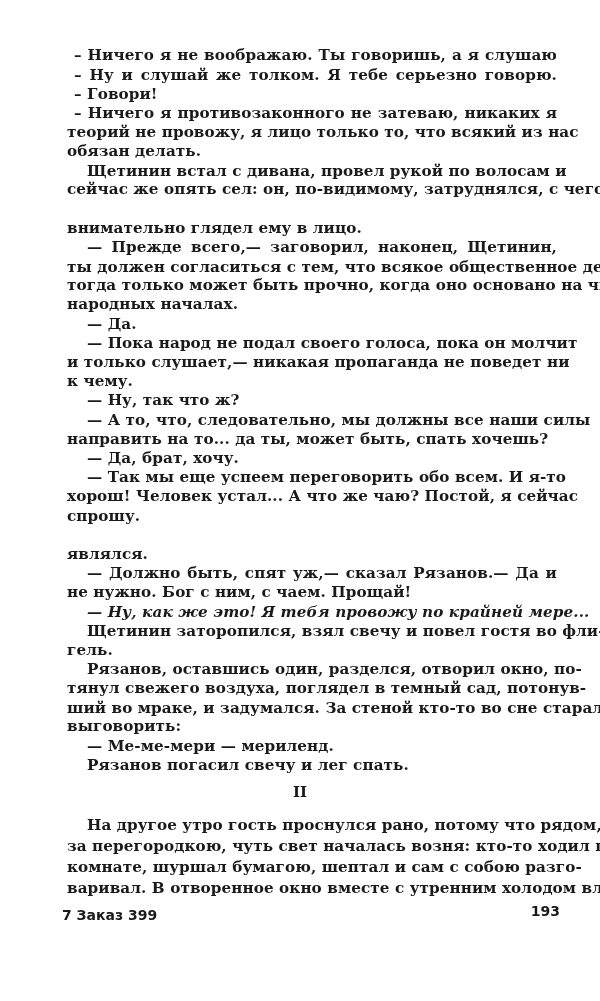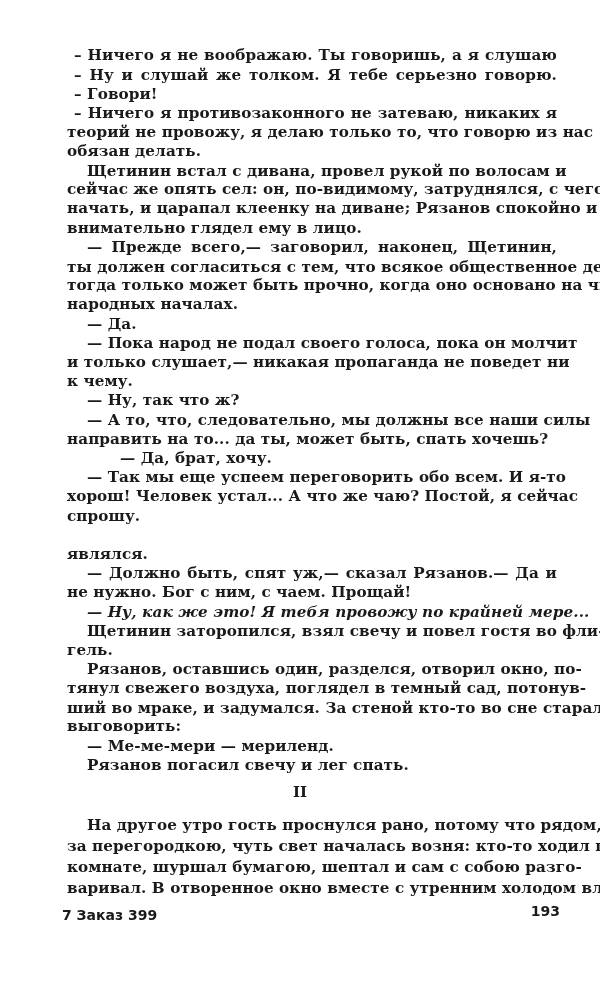--- a/index.html
+++ b/index.html
@@ -41,38 +41,37 @@
   }
 </style>
 </head>
 <body>
 
 <div class="page">
   <div class="line dash-indent" style="top:45px">–  Ничего я не воображаю. Ты говоришь, а я слушаю</div>
   <div class="line dash-indent" style="top: 65px;">–  Ну и слушай же толком. Я тебе серьезно говорю.</div>
   <div class="line dash-indent last" style="top: 84px;">–  Говори!</div>
   <div class="line dash-indent" style="top: 103px;">–  Ничего я противозаконного не затеваю, никаких я</div>
-  <div class="line" style="top: 122px;">теорий не провожу, я делаю только то, что говорю из нас</div>
+  <div class="line" style="top: 122px;">теорий не провожу, я лицо только то, что всякий из нас</div>
   <div class="line last" style="top: 141px;">обязан делать.</div>
   <div class="line indent" style="top: 161px;">Щетинин встал с дивана, провел рукой по волосам и</div>
   <div class="line" style="top: 179px;">сейчас же опять сел: он, по-видимому, затруднялся, с чего</div>
-  <div class="line" style="top: 198px;">начать, и царапал клеенку на диване; Рязанов спокойно и</div>
   <div class="line last" style="top: 218px;">внимательно глядел ему в лицо.</div>
   <div class="line indent" style="top: 237px;">— Прежде всего,— заговорил, наконец, Щетинин,</div>
   <div class="line" style="top: 257px;">ты должен согласиться с тем, что всякое общественное дело</div>
   <div class="line" style="top: 275px;">тогда только может быть прочно, когда оно основано на чисто</div>
   <div class="line last" style="top: 294px;">народных началах.</div>
   <div class="line indent last" style="top: 314px;">— Да.</div>
   <div class="line indent" style="top: 333px;">— Пока народ не подал своего голоса, пока он молчит</div>
   <div class="line" style="top: 352px;">и только слушает,— никакая пропаганда не поведет ни</div>
   <div class="line last" style="top: 371px;">к чему.</div>
   <div class="line indent last" style="top: 390px;">— Ну, так что ж?</div>
   <div class="line indent" style="top: 410px;">— А то, что, следовательно, мы должны все наши силы</div>
   <div class="line last" style="top: 429px;">направить на то... да ты, может быть, спать хочешь?</div>
-  <div class="line indent last" style="top: 448px; margin-left: 33px;">— Да, брат, хочу.</div>
+  <div class="line indent last" style="top: 448px;">— Да, брат, хочу.</div>
   <div class="line indent" style="top: 467px;">— Так мы еще успеем переговорить обо всем. И я-то</div>
   <div class="line" style="top: 486px;">хорош! Человек устал... А что же чаю? Постой, я сейчас</div>
   <div class="line last" style="top: 506px;">спрошу.</div>
   <div class="line last" style="top: 544px;">являлся.</div>
   <div class="line indent" style="top: 563px;">— Должно быть, спят уж,— сказал Рязанов.— Да и</div>
   <div class="line last" style="top: 582px;">не нужно. Бог с ним, с чаем. Прощай!</div>
   <div class="line indent" style="top: 602px; font-style: italic;">— Ну, как же это! Я тебя провожу по крайней мере...</div>
   <div class="line indent" style="top: 621px;">Щетинин заторопился, взял свечу и повел гостя во фли-</div>
   <div class="line last" style="top: 640px;">гель.</div>
   <div class="line" style="top: 678px;">тянул свежего воздуха, поглядел в темный сад, потонув-</div>

